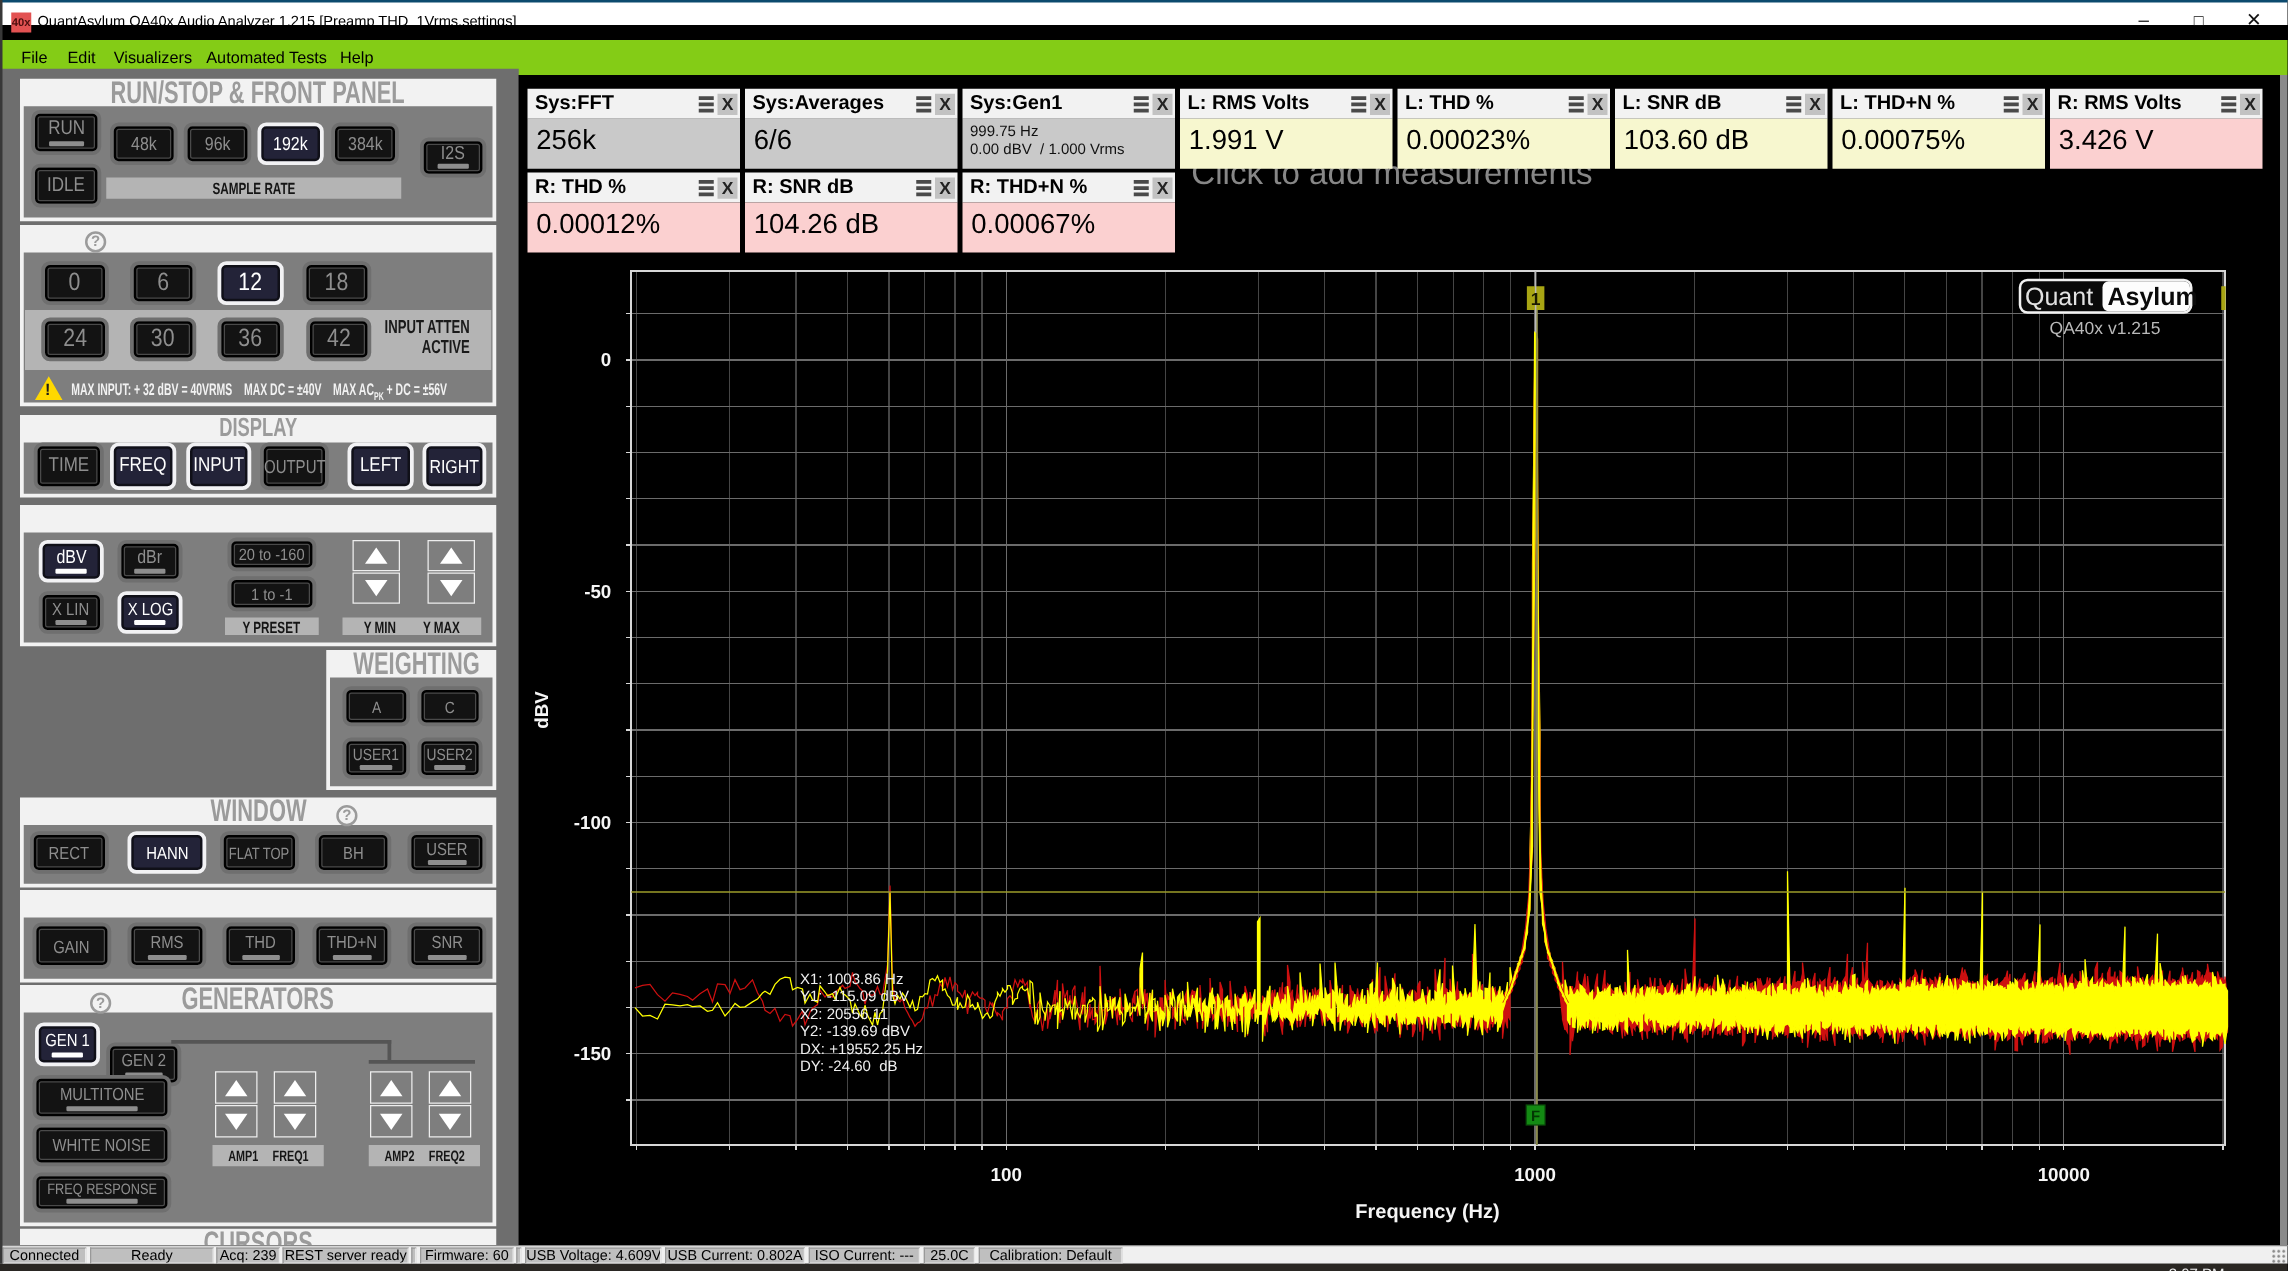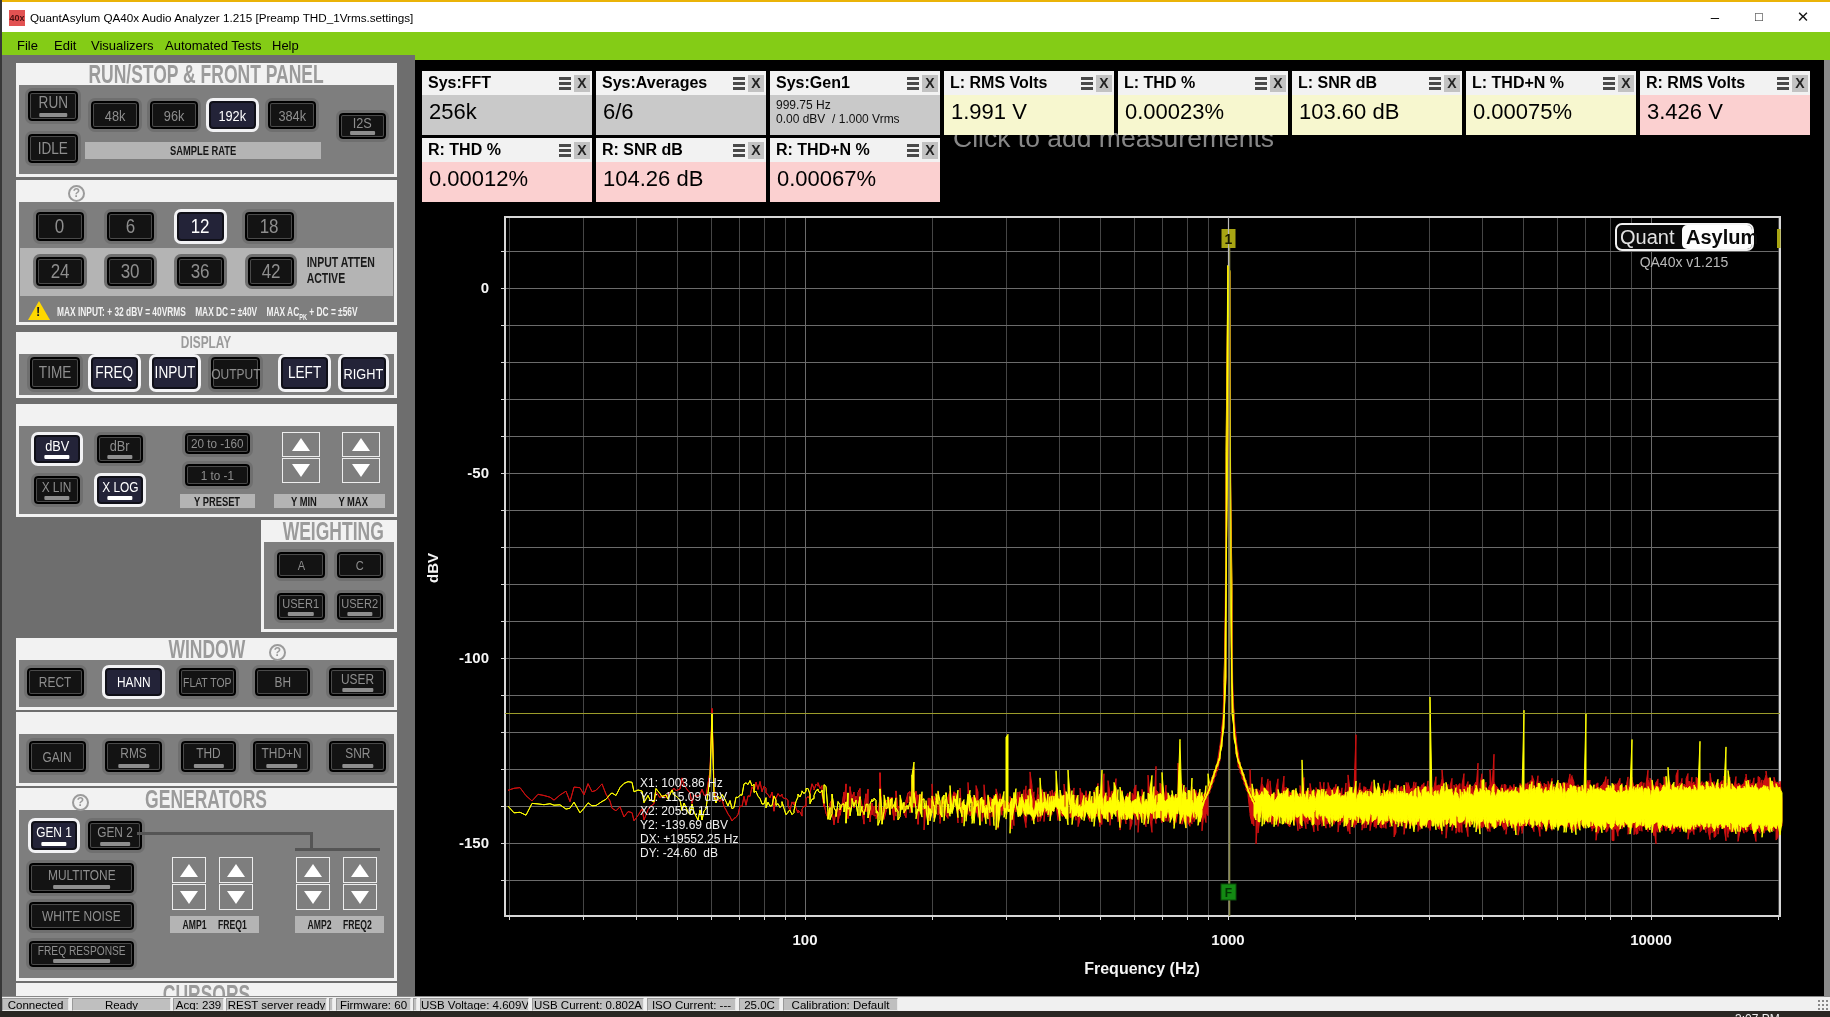--- a/index.html
+++ b/index.html
@@ -1,16 +1,16 @@
 <!DOCTYPE html>
 <html><head><meta charset="utf-8"><style>
 *{margin:0;padding:0;box-sizing:border-box}
 html,body{width:1830px;height:1017px;overflow:hidden;background:#000;
   font-family:"Liberation Sans",sans-serif;-webkit-font-smoothing:antialiased}
-#titlebar{position:absolute;left:0;top:0;width:1830px;height:32px;background:#fff;border-top:2px solid #eab308}
+#titlebar{position:absolute;left:0;top:0;width:1830px;height:20px;background:#fff;border-top:2px solid #0c4a6e}
 #winedge{position:absolute;left:0;top:0;width:2px;height:1011px;background:#383838;z-index:40}
 #ticon{position:absolute;left:9px;top:8px;width:16px;height:16px;background:#e25252;color:#4d0f0f;
   font-size:9px;font-weight:bold;text-align:center;line-height:16px}
 #ttext{position:absolute;left:30px;top:9px;font-size:11.7px;color:#000}
 .wbtn{position:absolute;top:0;width:14px;height:32px;color:#111;font-size:15px;text-align:center;line-height:30px}
 #menubar{position:absolute;left:0;top:32px;width:1830px;height:28px;background:#84cc16}
 .mi{position:absolute;top:6px;font-size:13px;color:#000}
 #leftpanel{position:absolute;left:0;top:55px;width:415px;height:942px;background:#6e6e6e}
 #graphwrap{position:absolute;left:415px;top:60px;width:1409px;height:937px;background:#000}
 #rightstrip{position:absolute;left:1824px;top:60px;width:6px;height:937px;background:#8a8a8a}
@@ -40,21 +40,21 @@
   display:flex;align-items:center;justify-content:center;white-space:nowrap}
 .btn.hasled{padding-bottom:7px}
 .btn span{display:inline-block}
 .btn.sel{background:#232338;border-color:#f2f2f4;box-shadow:inset 0 0 0 2px #101018;color:#fff}
 .led{position:absolute;bottom:4px;left:50%;transform:translateX(-50%);width:55%;height:4px;
   background:#8e8e8e;border-radius:1px}
 .led.lw{background:#fff}
 .lbar{position:absolute;background:#b4b4b4;color:#151515;font-weight:bold;
   display:flex;align-items:center;justify-content:center}
 .lite{position:absolute;background:#b4b4b4}
-.atten{position:absolute;left:276px;top:74px;width:98px;text-align:left;color:#1a1a1a;
+.atten{position:absolute;left:276px;top:74px;width:98px;text-align:right;color:#1a1a1a;
   font-weight:bold;font-size:15px;line-height:16px}
 .wtri{position:absolute;width:0;height:0;border-left:11px solid transparent;
   border-right:11px solid transparent;border-bottom:19px solid #ffd800}
 .wtri:after{content:"!";position:absolute;left:-3px;top:3px;font-size:13px;font-weight:bold;color:#1a1a1a}
 .wtxt{position:absolute;font-size:13.5px;font-weight:bold;white-space:nowrap;color:#f2f2f2;
   transform-origin:left center}
 .wtxt sub{font-size:9px}
 .wtxt b{transform-origin:left center}
 .arr{position:absolute;border:1px solid #ededed;display:flex;align-items:center;justify-content:center}
 .arr .up{width:0;height:0;border-left:9px solid transparent;border-right:9px solid transparent;
@@ -148,21 +148,21 @@
       </div>
       <div class="btn " style="left:229px;top:74px;width:52px;height:35px">
         <span style="font-size:20px;transform:scaleX(0.85)">42</span>
       </div>
       <div class="atten"><b style="display:inline-block;transform:scaleX(0.7);font-weight:inherit;white-space:nowrap">INPUT ATTEN<br>ACTIVE</b></div>
       <div class="wtri" style="left:12px;top:121px"></div>
       <div class="wtxt" style="left:41px;top:124px"><b style="display:inline-block;transform:scaleX(0.62);font-weight:inherit;white-space:nowrap">MAX INPUT: + 32 dBV = 40VRMS&nbsp;&nbsp;&nbsp;&nbsp;MAX DC = ±40V&nbsp;&nbsp;&nbsp;&nbsp;MAX AC<sub>PK</sub> + DC = ±56V</b></div>
     </div>
 <div class="grp" style="left:16px;top:277px;width:381px;height:66px">
       <div class="gbody"></div>
-      <div class="ghd" style="font-size:17px"><b style="display:inline-block;transform:scaleX(0.7);font-weight:inherit;white-space:nowrap">DISPLAY</b></div>
+      <div class="ghd" style="font-size:21px"><b style="display:inline-block;transform:scaleX(0.7);font-weight:inherit;white-space:nowrap">DISPLAY</b></div>
       <div class="btn " style="left:11px;top:22px;width:56px;height:38px">
         <span style="font-size:16px;transform:scaleX(0.85)">TIME</span>
       </div>
       <div class="btn sel" style="left:72px;top:22px;width:53px;height:38px">
         <span style="font-size:16px;transform:scaleX(0.85)">FREQ</span>
       </div>
       <div class="btn sel" style="left:133px;top:22px;width:52px;height:38px">
         <span style="font-size:16px;transform:scaleX(0.85)">INPUT</span>
       </div>
       <div class="btn " style="left:192px;top:22px;width:55px;height:38px">
@@ -280,21 +280,21 @@
       </div>
     </div>
 <div class="grp" style="left:16px;top:733px;width:381px;height:193px">
       <div class="gbody"></div>
       <div class="ghd" style="font-size:25px"><b style="display:inline-block;transform:scaleX(0.7);font-weight:inherit;white-space:nowrap">GENERATORS</b></div>
       <div class="qm" style="left:56px;top:6px">?</div>
       <div class="btn sel hasled" style="left:12px;top:30px;width:52px;height:35px">
         <span style="font-size:14px;transform:scaleX(0.85)">GEN 1</span>
         <i class="led lw"></i>
       </div>
-      <div class="btn  hasled" style="left:69px;top:30px;width:60px;height:35px">
+      <div class="btn  hasled" style="left:69px;top:46px;width:60px;height:35px">
         <span style="font-size:14px;transform:scaleX(0.85)">GEN 2</span>
         <i class="led "></i>
       </div>
       <div class="cline" style="left:121px;top:44px;width:176px;height:3px"></div>
       <div class="cline" style="left:294px;top:44px;width:3px;height:18px"></div>
       <div class="cline" style="left:279px;top:60px;width:85px;height:3px"></div>
       <div class="btn  hasled" style="left:10px;top:72px;width:111px;height:36px">
         <span style="font-size:14px;transform:scaleX(0.85)">MULTITONE</span>
         <i class="led "></i>
       </div>

